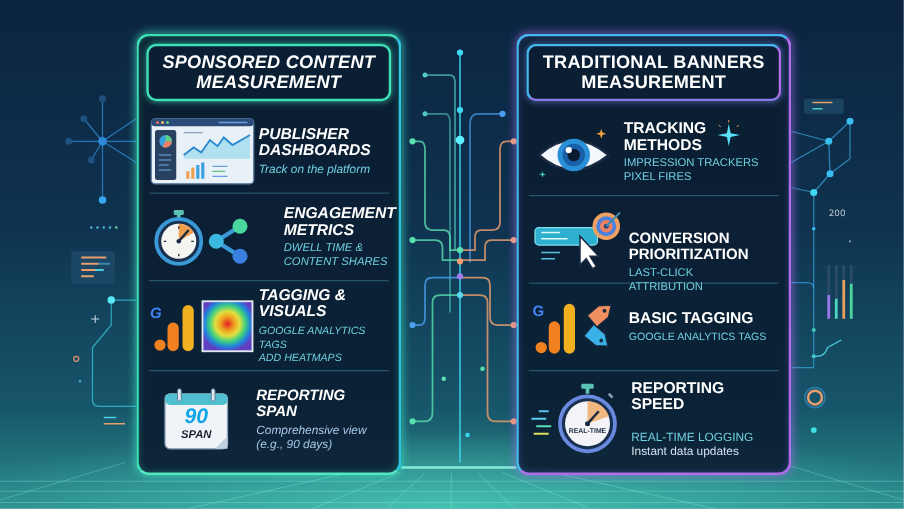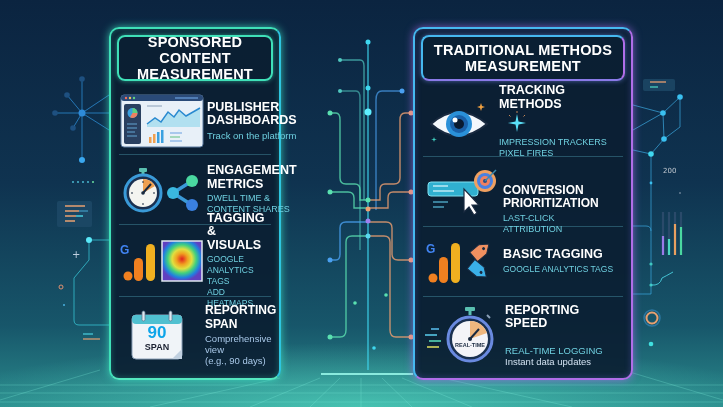--- a/index.html
+++ b/index.html
@@ -12,24 +12,25 @@
   }
   .bg-svg { position: absolute; left: 0; top: 0; width: 723px; height: 407px; }
   .panel {
     position: absolute;
     top: 27px;
     height: 353px;
     border-radius: 10px;
     background: rgba(11, 30, 50, 0.92);
   }
   .panel.left {
-    left: 109px; width: 172px;
+    left: 109px; width: 212px;
     border: 2px solid #3fe0c0;
     box-shadow: 0 0 8px rgba(63,224,192,0.8), inset 0 0 6px rgba(63,224,192,0.3);
     border-color: #3fe0b8 #2ec5e0 #55e8c0 #3fe0b8;
+    font-style: italic;
   }
   .panel.right {
     left: 413px; width: 220px;
     border: 2px solid #9a6ae0;
     border-color: #46b8f0 #b06ee8 #b06ee8 #46b8f0;
     box-shadow: 0 0 8px rgba(170,110,240,0.7), inset 0 0 6px rgba(120,110,240,0.3);
   }
   .panel-header {
     position: absolute;
     top: 6px; left: 6px; right: 6px;
@@ -245,21 +246,21 @@
             <line x1="50" y1="47" x2="62" y2="47" stroke="#6aa0e0"></line>
           </g>
       </svg>
     </div>
     <div class="text">
       <div class="t-title"><span>PUBLISHER</span><br><span>DASHBOARDS</span></div>
       <div class="t-sub plain" style="color:#6fd0e0; font-size:9.5px; margin-top:2px;">Track on the platform</div>
     </div>
   </div>
 
-  <div class="row" style="top:126px; height:70px;">
+  <div class="row" style="top:126px; height:70px;gap:20px;">
     <div class="icon-area" style="width:86px;">
       <svg width="82" height="48" viewBox="0 0 82 48">
         <rect x="18" y="2" width="8" height="4" rx="1" fill="#5ac0b0"></rect>
         <rect x="20.5" y="5" width="3" height="4" fill="#5ac0b0"></rect>
         <circle cx="22" cy="27" r="18" fill="#1a3050" stroke="#3a9ad8" stroke-width="3"></circle>
         <circle cx="22" cy="27" r="14" fill="#f4f4f0"></circle>
         <path d="M22 27 L22 13 A14 14 0 0 1 34 20 Z" fill="#f0a050"></path>
         <line x1="22" y1="27" x2="30" y2="18" stroke="#1a2a40" stroke-width="2"></line>
         <circle cx="22" cy="27" r="1.8" fill="#1a2a40"></circle>
         <g stroke="#1a2a40" stroke-width="1">
@@ -324,39 +325,39 @@
     <div class="text" style="padding-left:10px;">
       <div class="t-title" style="font-size:12px;">REPORTING SPAN</div>
       <div class="t-sub plain" style="margin-top:2px; color:#a8c8e8;"><span>Comprehensive view</span><br><span>(e.g., 90 days)</span></div>
     </div>
   </div>
 </section>
 
 <section class="panel right">
   <div class="panel-header">
     <div>
-      <div>TRADITIONAL METHODS</div>
+      <div>TRADITIONAL BANNERS</div>
       <div>MEASUREMENT</div>
     </div>
   </div>
 
   <div class="row" style="top:58px; height:70px;">
     <div class="icon-area" style="width:74px;">
       <svg width="70" height="50" viewBox="0 0 70 50">
         <path d="M6 27 Q33 3 62 27 Q33 51 6 27 Z" fill="#f4f8fc" stroke="#1a2a40" stroke-width="2"></path>
         <circle cx="34" cy="27" r="13" fill="#2a90d8"></circle>
         <circle cx="34" cy="27" r="9" fill="#1a60a8"></circle>
         <circle cx="34" cy="27" r="5" fill="#0a1a30"></circle>
         <circle cx="30" cy="23" r="2.5" fill="#ffffff"></circle>
         <path d="M56 6 L57 9 L60 10 L57 11 L56 14 L55 11 L52 10 L55 9 Z" fill="#f0a040"></path>
         <path d="M9 40 L9.7 42 L12 42.5 L9.7 43 L9 45 L8.3 43 L6 42.5 L8.3 42 Z" fill="#40d0c0"></path>
       </svg>
     </div>
     <div class="text">
-      <div style="display:flex; align-items:flex-start;flex-direction:column;">
+      <div style="display:flex; align-items:flex-start;">
         <div class="t-title"><span>TRACKING</span><br><span>METHODS</span></div>
         <svg width="24" height="24" viewBox="0 0 24 24" style="margin-left:6px;">
           <path d="M12 3 L13.5 10.5 L21 12 L13.5 13.5 L12 21 L10.5 13.5 L3 12 L10.5 10.5 Z" fill="#5ae0f8"></path>
           <g stroke="#f0a060" stroke-width="0.8">
               <line x1="12" y1="0" x2="12" y2="2"></line>
               <line x1="4" y1="4" x2="5.5" y2="5.5"></line>
               <line x1="20" y1="4" x2="18.5" y2="5.5"></line>
             </g>
         </svg>
       </div>

